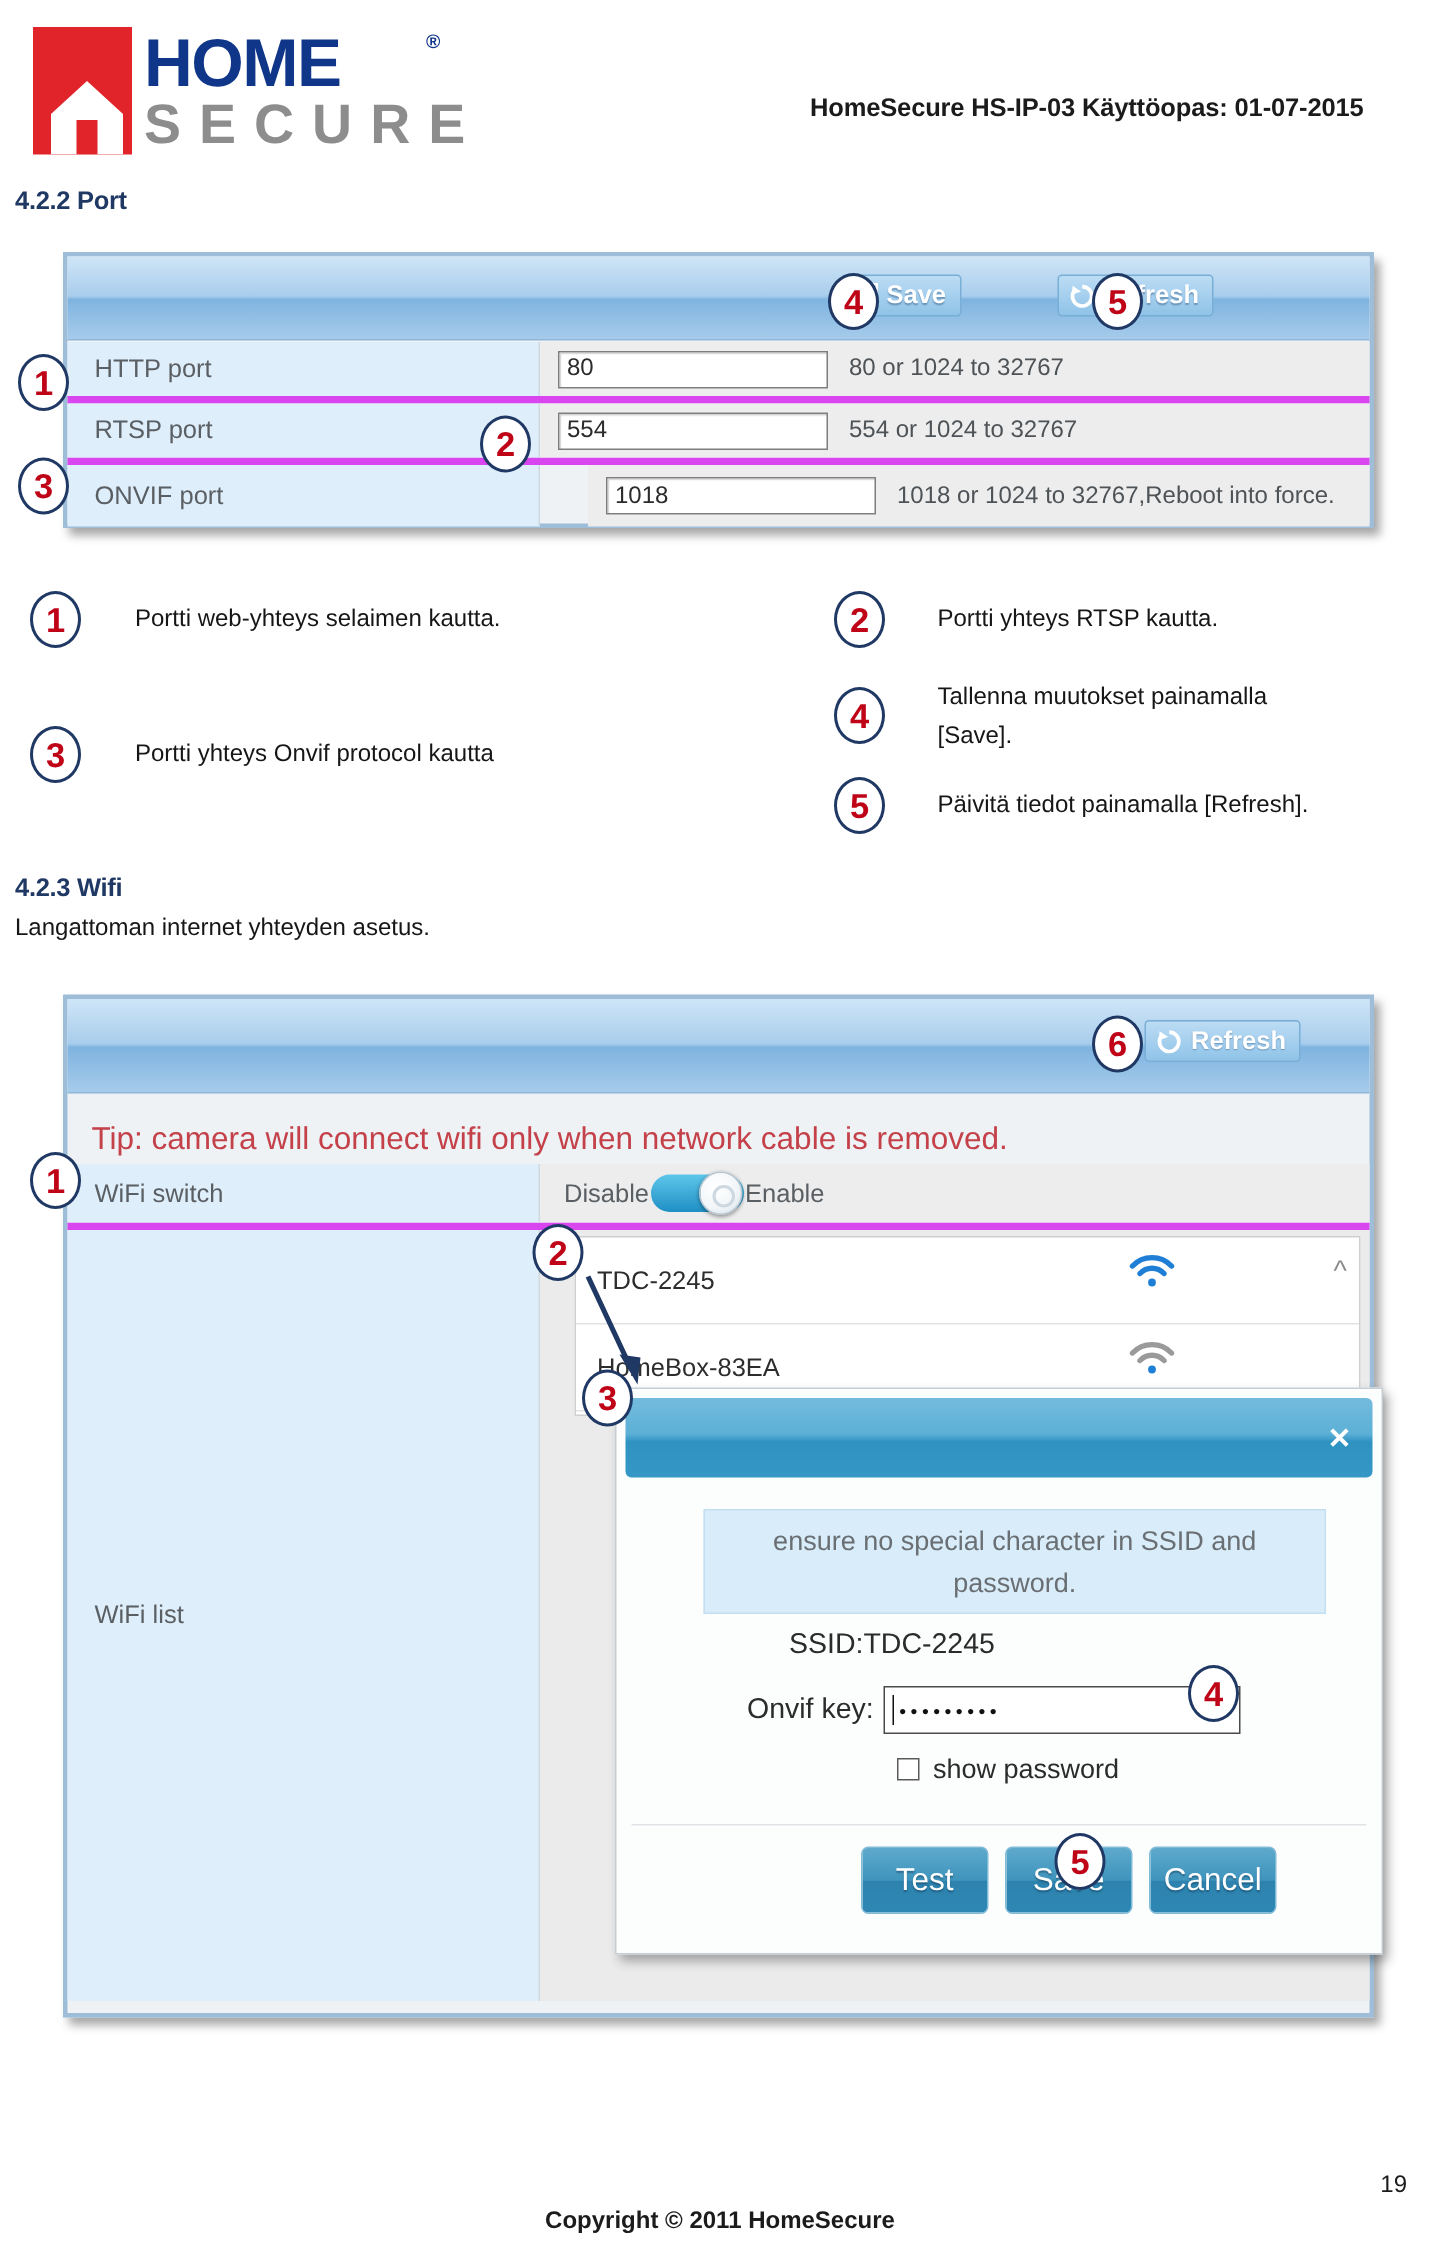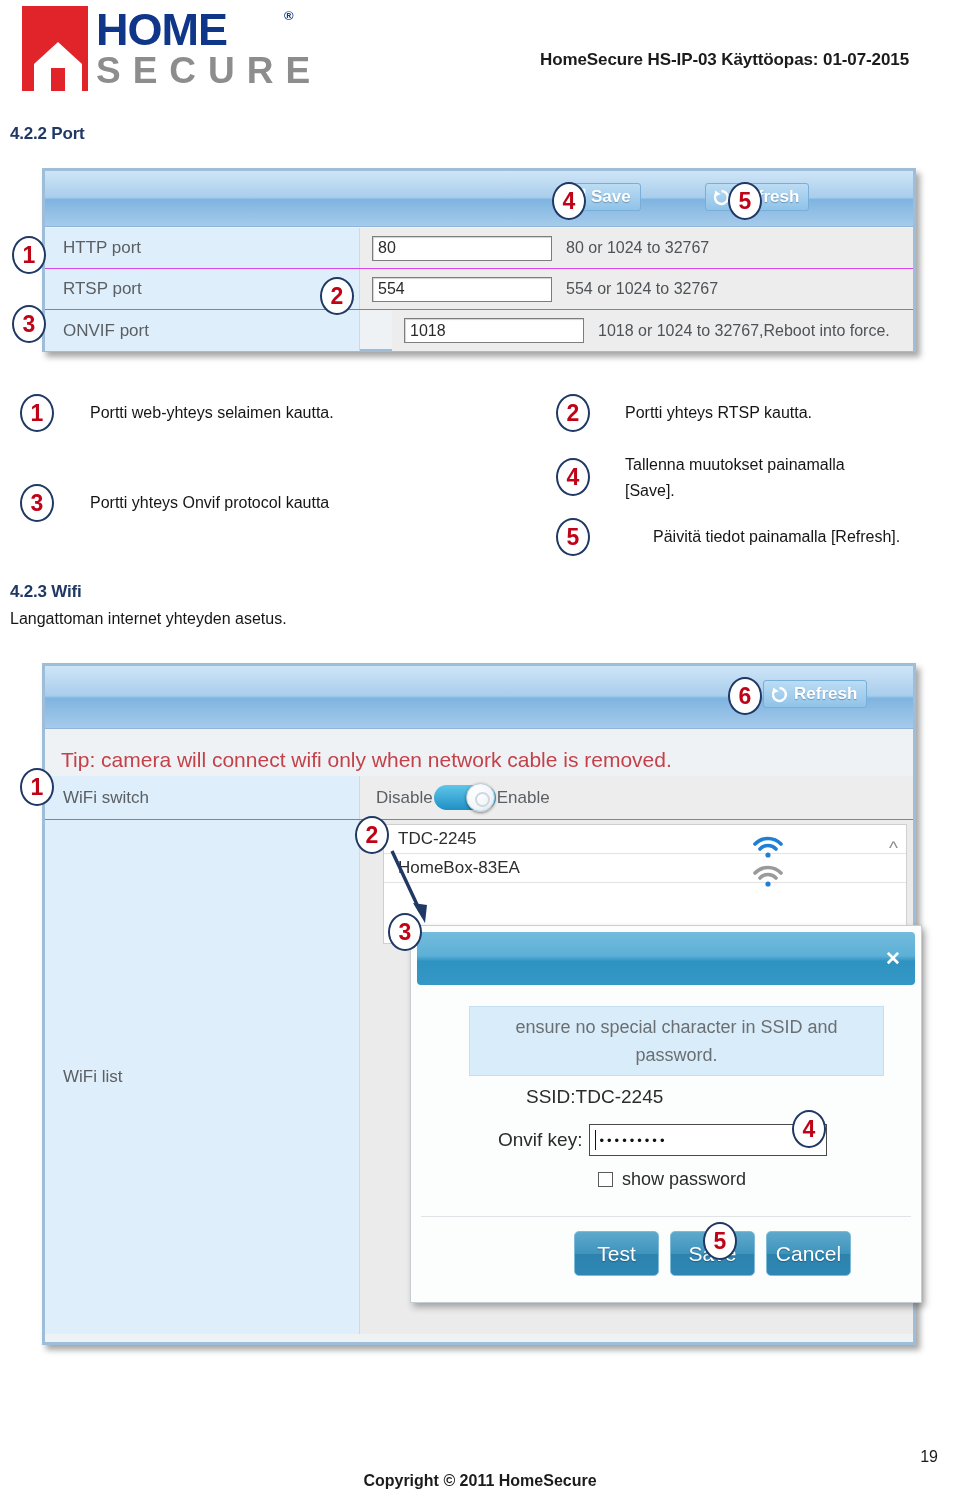--- a/index.html
+++ b/index.html
@@ -5,21 +5,21 @@
   * { box-sizing: border-box; margin: 0; padding: 0; }
   html, body {
     width: 960px; height: 1500px;
     background: #ffffff;
     font-family: "Liberation Sans", sans-serif;
     overflow: hidden;
     position: relative;
   }
 
   
-  #doc-header { position: absolute; left: 0; top: 0; width: 960px; height: 105px; }
+  #doc-header { position: absolute; left: 0; top: 12px; width: 960px; height: 105px; }
   #logo-block { position: absolute; left: 22px; top: 4px; width: 270px; height: 92px; }
   #logo-mark {
     position: absolute; left: 0; top: 2px;
     width: 66px; height: 85px; background: #e1242a;
   }
   #logo-house {
     position: absolute; left: 12px; top: 36px; width: 48px; height: 49px;
   }
   #logo-home {
     position: absolute; left: 74px; top: 2px;
@@ -75,21 +75,21 @@
     color: #ffffff; font-size: 17px; font-weight: bold;
     text-shadow: 0 1px 1px rgba(60,100,140,0.55);
     white-space: nowrap;
   }
   .tb-btn svg { display: block; }
 
   
   .row {
     position: absolute; left: 0; right: 0;
     display: flex; align-items: center;
-    border-bottom: 1px solid #d946ef;
+    border-bottom: 5px solid #d946ef;
   }
   .row-label {
     height: 100%; display: flex; align-items: center;
     padding-left: 18px;
     background: #dfeefb;
     color: #5a5f63; font-size: 17px;
     border-right: 1px solid #cfd9e2;
   }
   .row-body {
     height: 100%; flex: 1; display: flex; align-items: center;
@@ -144,21 +144,21 @@
     width: 11px; height: 11px; border-radius: 50%;
     border: 2px solid #cdd8e1;
   }
 
   #wifi-list-box {
     position: absolute;
     background: #ffffff; border: 1px solid #cfcfcf;
     overflow: hidden;
   }
   .wifi-item {
-    position: relative; height: 29px;
+    position: relative; height: 58px;
     display: flex; align-items: center;
     border-bottom: 1px solid #e3e3e3;
     padding: 0 0 0 14px;
   }
   .wifi-ssid { font-size: 17px; color: #2d2d2d; }
   .wifi-sig { position: absolute; left: 368px; top: 11px; }
   .scroll-chevron {
     position: absolute; right: 8px; top: 12px;
     font-size: 19px; color: #8c8c8c;
   }
@@ -320,21 +320,21 @@
 <div class="legend-text" style="left:625px; top:400px;">Portti yhteys RTSP kautta.</div>
 
 <div class="badge" style="left:20px; top:484px;">3</div>
 <div class="legend-text" style="left:90px; top:490px;">Portti yhteys Onvif protocol kautta</div>
 
 <div class="badge" style="left:556px; top:458px;">4</div>
 <div class="legend-text" style="left:625px; top:452px;">Tallenna muutokset painamalla</div>
 <div class="legend-text" style="left:625px; top:478px;">[Save].</div>
 
 <div class="badge" style="left:556px; top:518px;">5</div>
-<div class="legend-text" style="left:625px; top:524px;margin-left:28px;">Päivitä tiedot painamalla [Refresh].</div>
+<div class="legend-text" style="left:625px; top:524px;">Päivitä tiedot painamalla [Refresh].</div>
 
 <div class="sec-heading" id="h-wifi">4.2.3 Wifi</div>
 <div class="sec-sub" id="sub-wifi">Langattoman internet yhteyden asetus.</div>
 
 <div class="shot" id="wifi-shot" style="left:42px; top:663px; width:874px; height:682px;">
 
   <div class="shot-toolbar" style="height:63px;">
     <div class="tb-btn" id="wifi-refresh-btn" style="left:718px; top:14px;">
       <svg width="19" height="19" viewBox="0 0 20 20">
         <path d="M10 3.2 A6.8 6.8 0 1 1 4.3 6.2" fill="none" stroke="#ffffff" stroke-width="2.6"></path>

